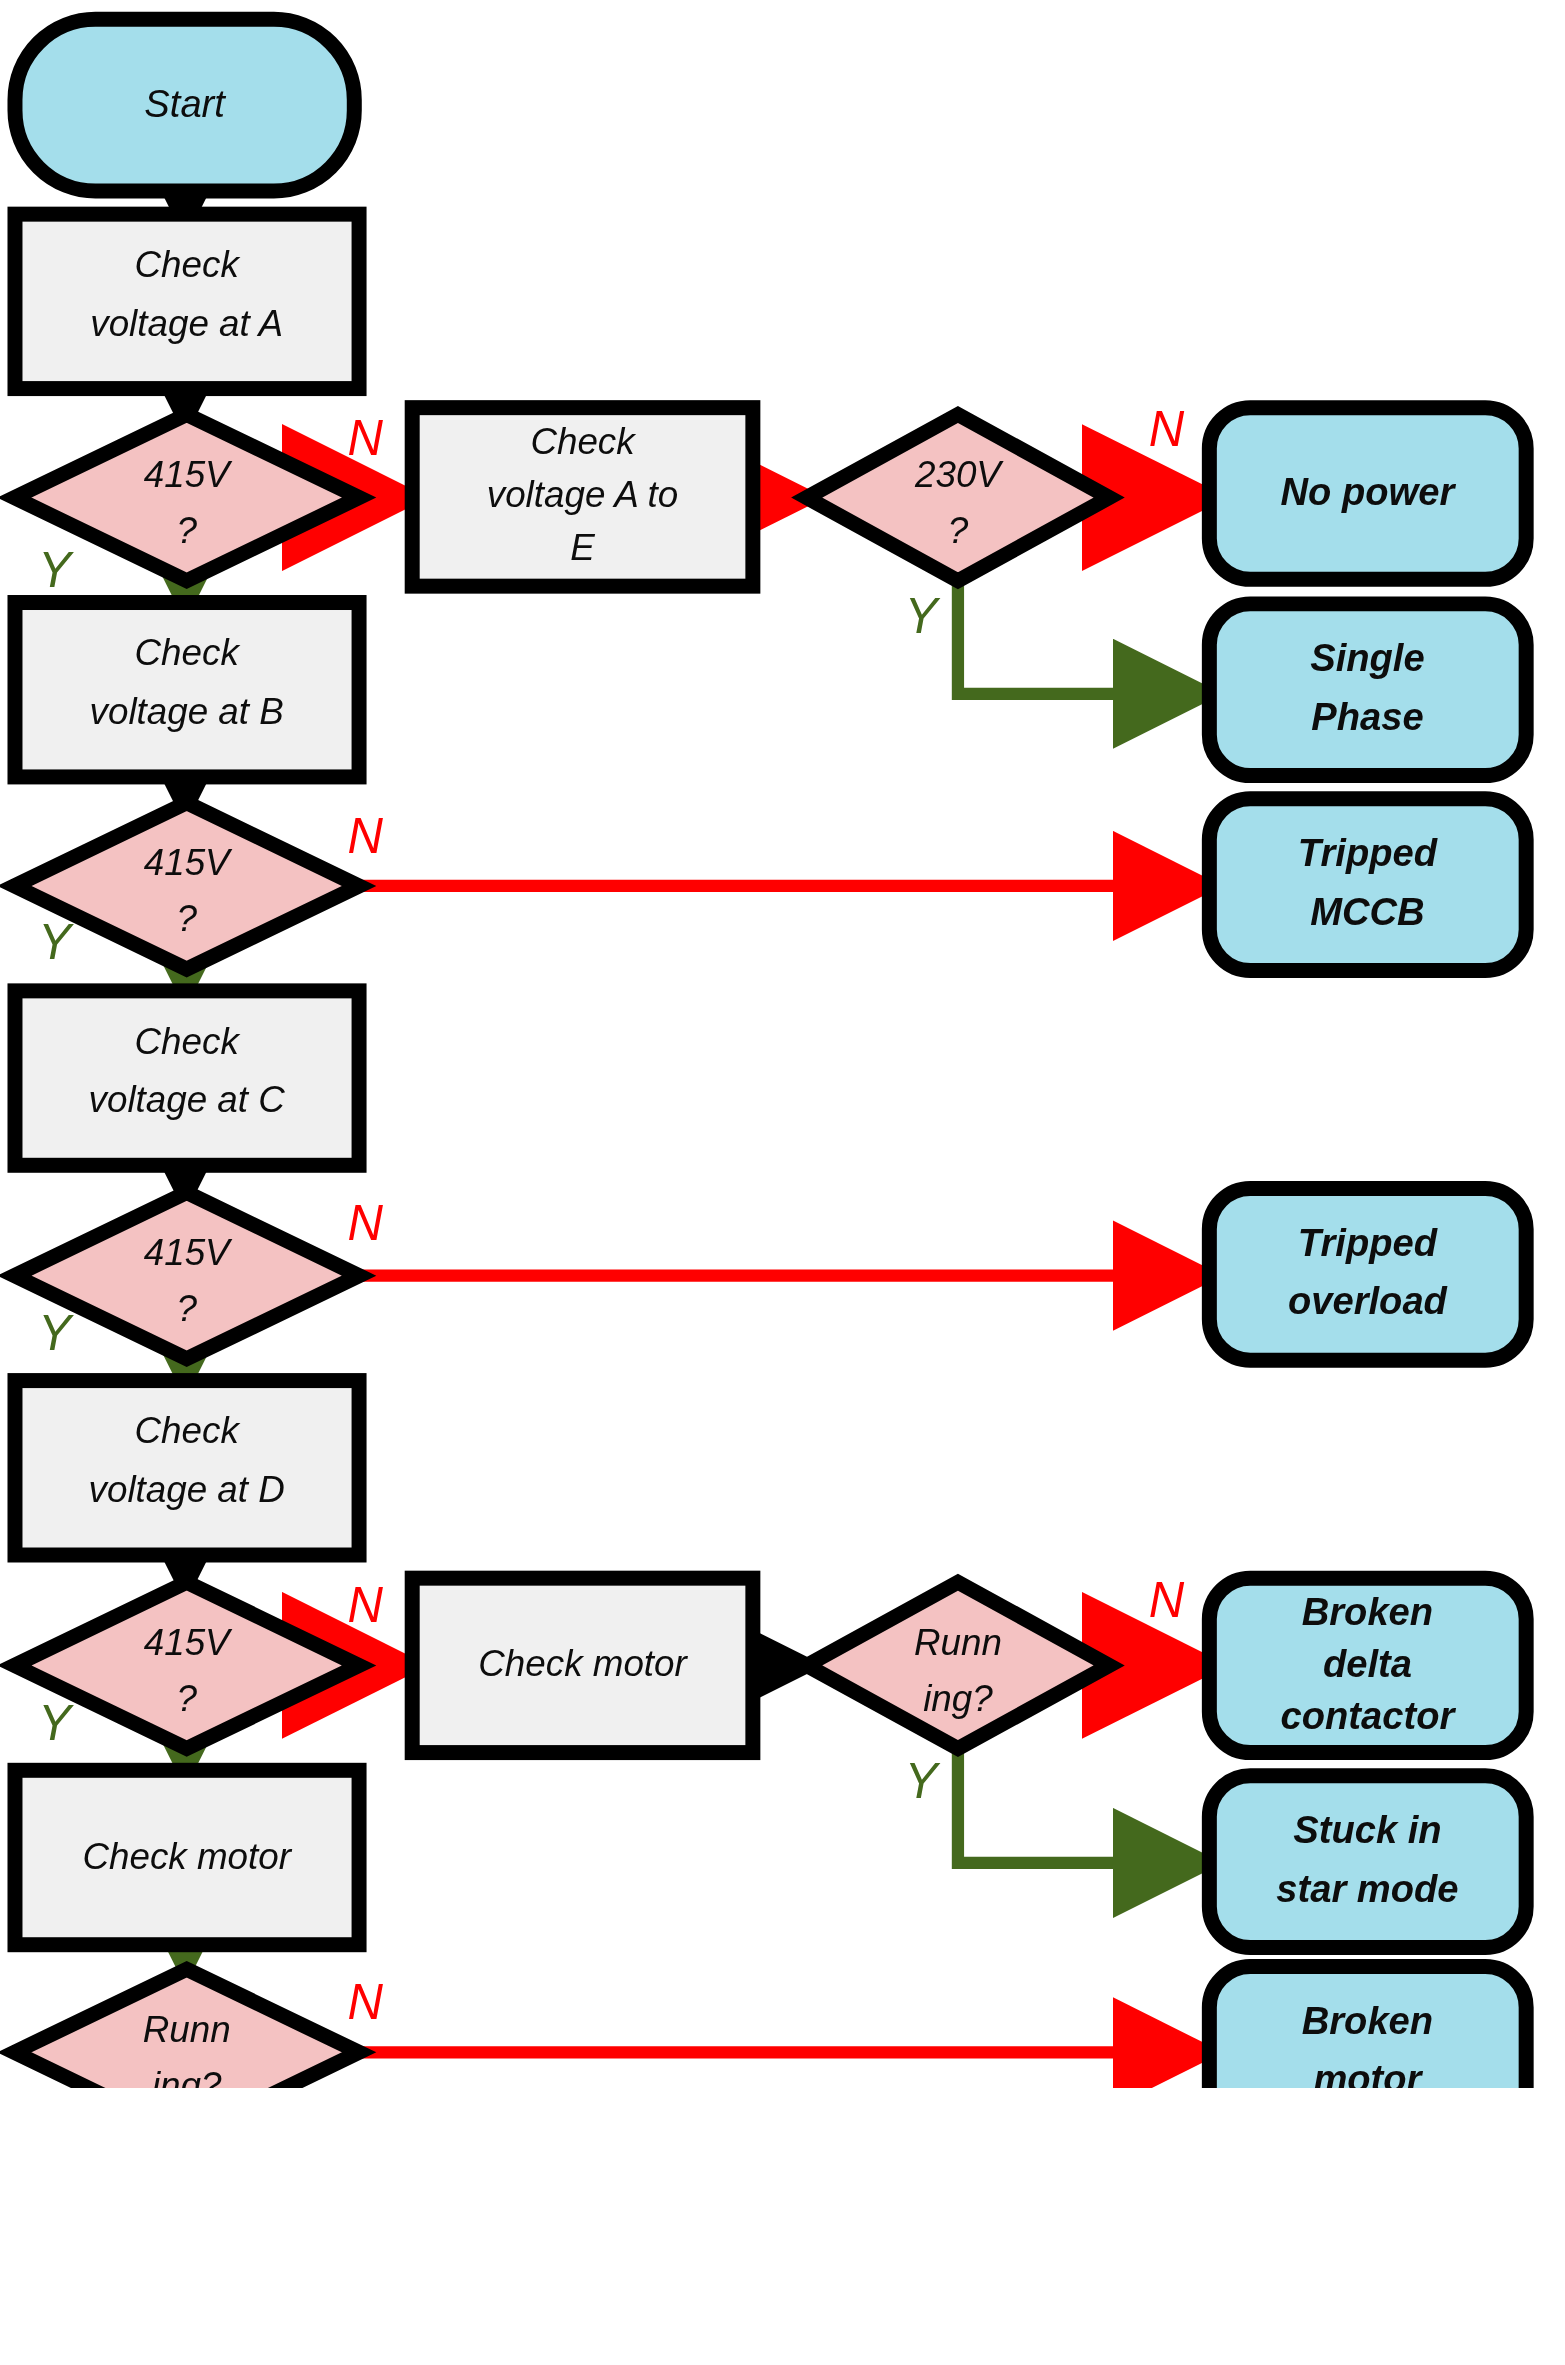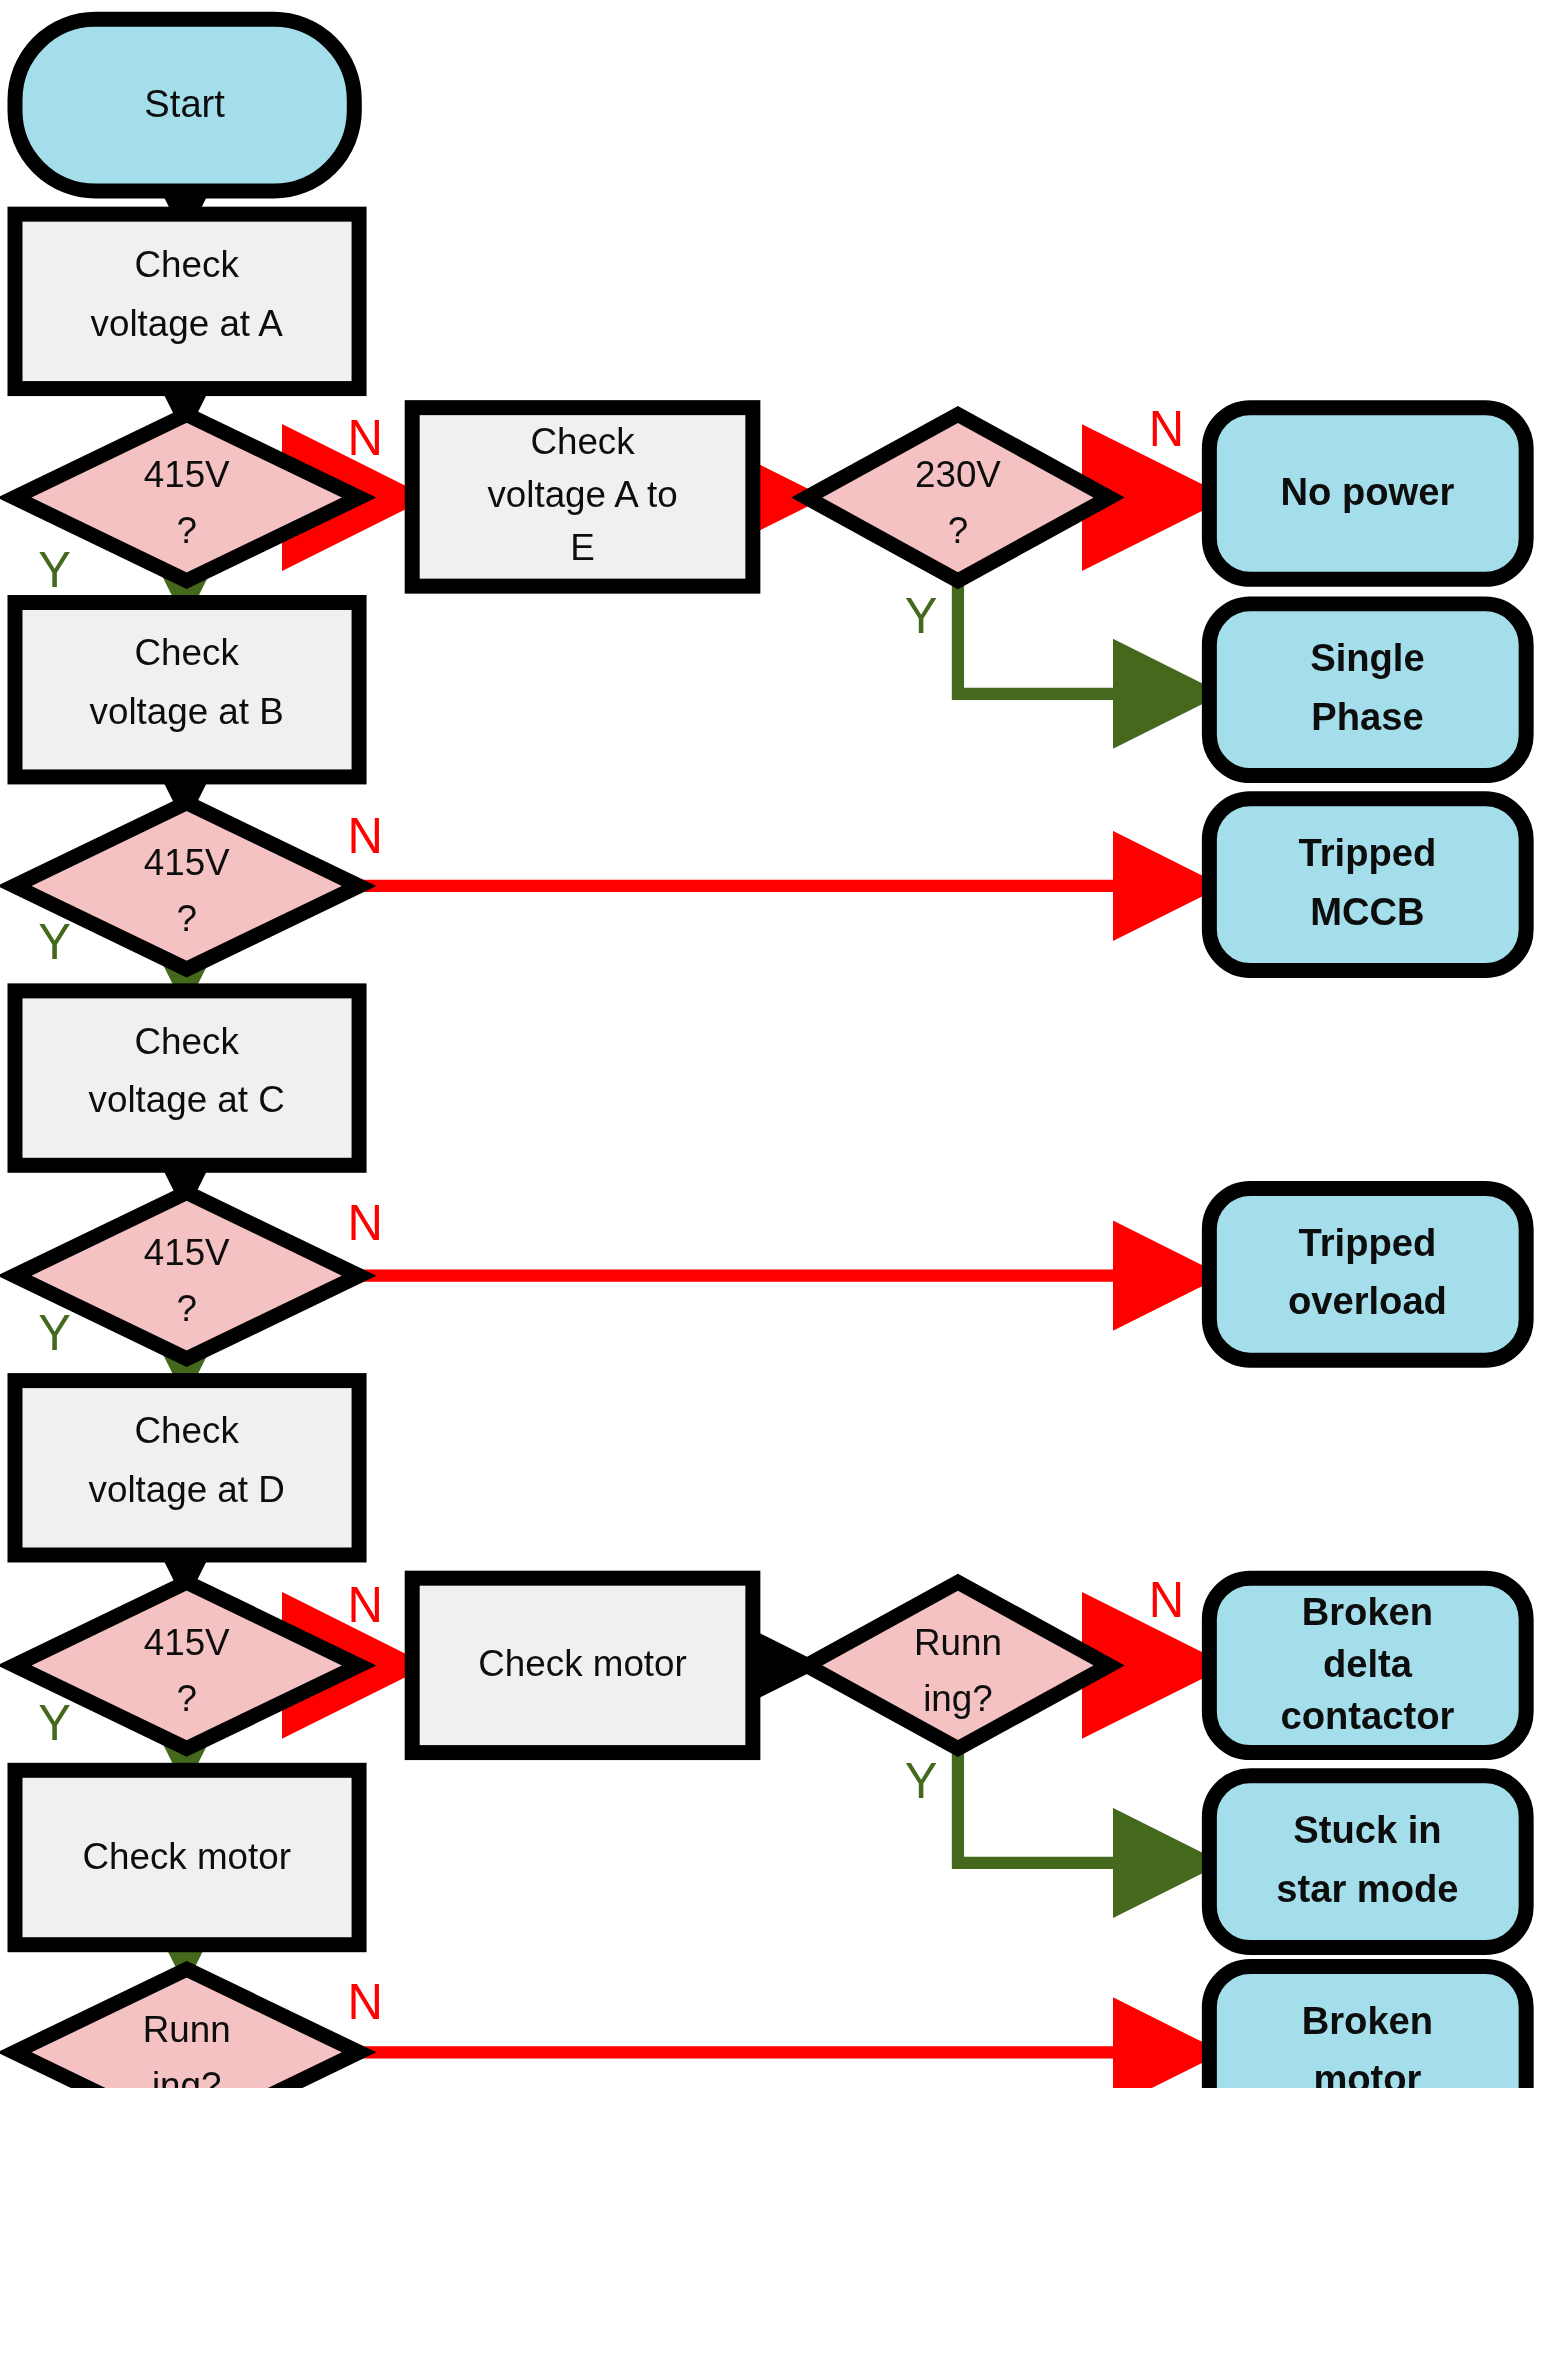--- a/index.html
+++ b/index.html
@@ -10,20 +10,21 @@
   }
   body {
     font-family: "Liberation Sans", sans-serif;
   }
   #flowchart-root {
     position: relative;
     width: 1565px;
     height: 2088px;
     background: #ffffff;
     overflow: hidden;
+    font-style: italic;
   }
   svg.board {
     position: absolute;
     left: 0;
     top: 0;
     width: 1565px;
     height: 2366px;
     display: block;
   }
   .node-label {

